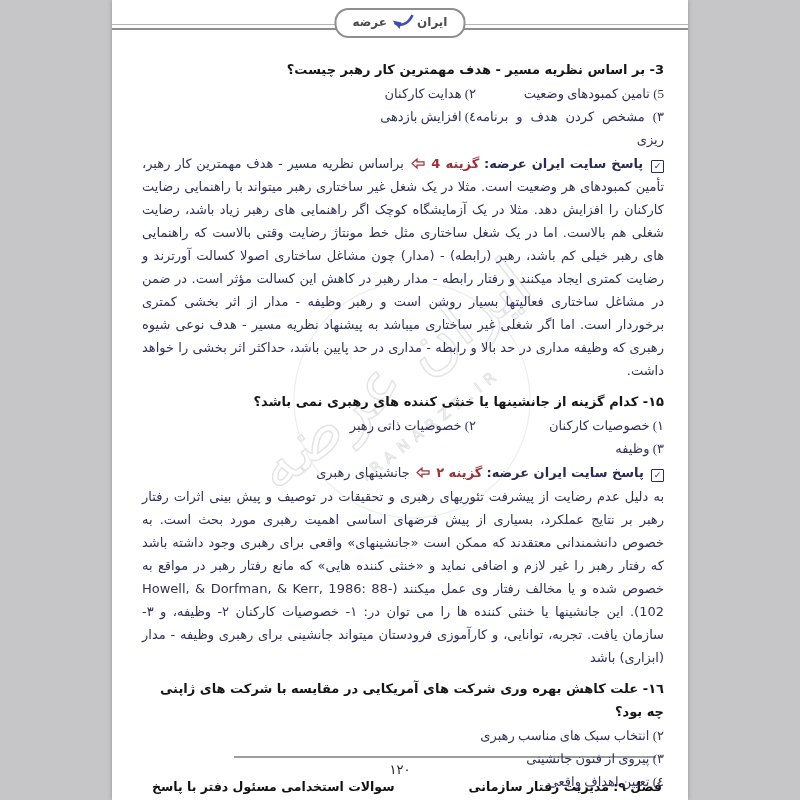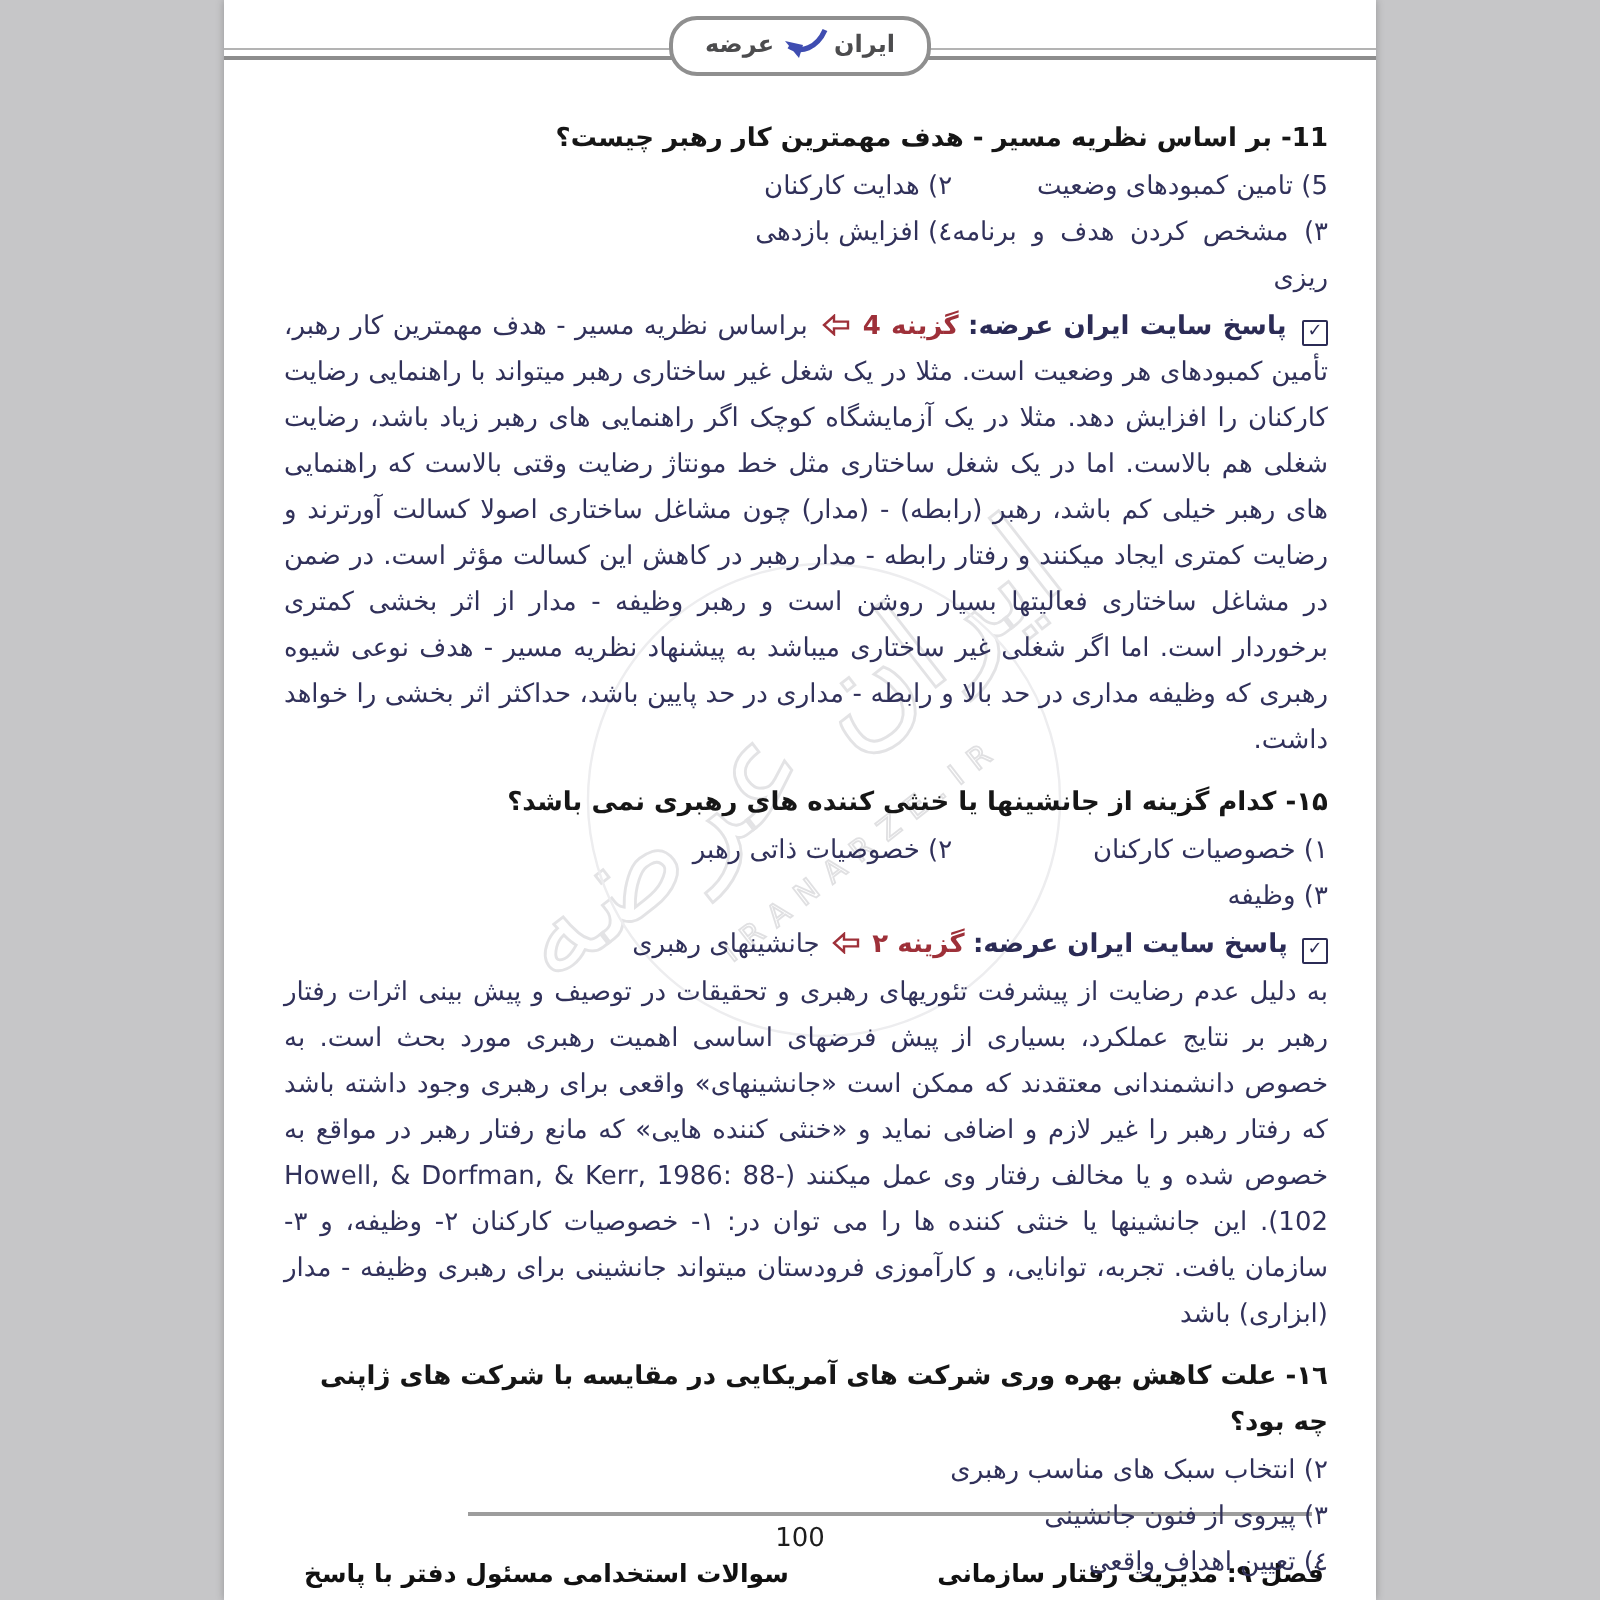--- a/index.html
+++ b/index.html
@@ -47,21 +47,21 @@
   .qtitle{
     font-weight:bold;color:#161616;
     margin:8px 0 1px 0;
     text-align:right;
   }
   .optgrid{
     display:grid;grid-template-columns:36% 64%;
     direction:rtl;
   }
   .optlist .opt{display:block;}
-  .opt{color:#31315a;}
+  .opt{color:#31315a;font-family:Liberation Serif, serif;}
   .ans{margin:1px 0 0 0;}
   .badge{font-weight:bold;color:#2b2b55;}
   .chk{
     display:inline-block;width:11px;height:11px;
     border:1.5px solid #2b2b55;border-radius:1px;
     font-size:9px;line-height:11px;text-align:center;
     color:#2b2b55;vertical-align:-1px;margin-left:3px;
   }
   .choice{font-weight:bold;color:#9e3039;}
   .arr{vertical-align:-1px;margin:0 2px;}
@@ -101,21 +101,21 @@
     <g transform="rotate(-38 160 160)">
       <text x="160" y="150" font-size="66" text-anchor="middle" fill="none" stroke="#e3e3e5" stroke-width="1.4">ایران عرضه</text>
       <text x="160" y="196" font-size="15" letter-spacing="7" text-anchor="middle" fill="none" stroke="#e0e0e2" stroke-width="0.9">IRANARZE.IR</text>
       <circle cx="160" cy="160" r="118" fill="none" stroke="#ededef" stroke-width="1.2"></circle>
     </g>
   </svg>
 
   <div class="content">
 
     <div>
-      <div class="qtitle">11- بر اساس نظریه مسیر - هدف مهمترین کار رهبر چیست؟</div>
+      <div class="qtitle">3- بر اساس نظریه مسیر - هدف مهمترین کار رهبر چیست؟</div>
       <div class="optgrid">
         <div class="opt">5)  تامین کمبودهای وضعیت</div>
         <div class="opt">۲) هدایت کارکنان</div>
         <div class="opt">۳) مشخص کردن هدف و برنامه ریزی</div>
         <div class="opt">٤) افزایش بازدهی</div>
       </div>
       <p class="ans"><span class="chk">✓</span> <span class="badge">پاسخ سایت ایران عرضه:</span> <span class="choice">گزینه 4</span> <svg class="arr" width="14" height="11" viewBox="0 0 14 11">
             <path d="M13 3.8 L6 3.8 L6 1 L1 5.5 L6 10 L6 7.2 L13 7.2 Z" fill="none" stroke="#9e3039" stroke-width="1.2"></path>
           </svg> <span>براساس نظریه مسیر - هدف مهمترین کار رهبر، تأمین کمبودهای هر وضعیت است. مثلا در یک شغل غیر ساختاری رهبر میتواند با راهنمایی رضایت کارکنان را افزایش دهد. مثلا در یک آزمایشگاه کوچک اگر راهنمایی های رهبر زیاد باشد، رضایت شغلی هم بالاست. اما در یک شغل ساختاری مثل خط مونتاژ رضایت وقتی بالاست که راهنمایی های رهبر خیلی کم باشد، رهبر (رابطه) - (مدار) چون مشاغل ساختاری اصولا کسالت آورترند و رضایت کمتری ایجاد میکنند و رفتار رابطه - مدار رهبر در کاهش این کسالت مؤثر است. در ضمن در مشاغل ساختاری فعالیتها بسیار روشن است و رهبر وظیفه - مدار از اثر بخشی کمتری برخوردار است. اما اگر شغلی غیر ساختاری میباشد به پیشنهاد نظریه مسیر - هدف نوعی شیوه رهبری که وظیفه مداری در حد بالا و رابطه - مداری در حد پایین باشد، حداکثر اثر بخشی را خواهد داشت.</span></p>
     </div>
@@ -139,19 +139,19 @@
         <div class="opt">۲) انتخاب سبک های مناسب رهبری</div>
         <div class="opt">۳) پیروی از فنون جانشینی</div>
         <div class="opt">٤) تعیین اهداف واقعی</div>
       </div>
 
     </div>
 
   </div>
 
   <div class="frule"></div>
-  <div class="pnum">100</div>
+  <div class="pnum">۱۲۰</div>
   <div class="frow">
     <span>فصل ۹: مدیریت رفتار سازمانی</span>
     <span>سوالات استخدامی مسئول دفتر با پاسخ</span>
   </div>
 
 </div>
 
 </body></html>

